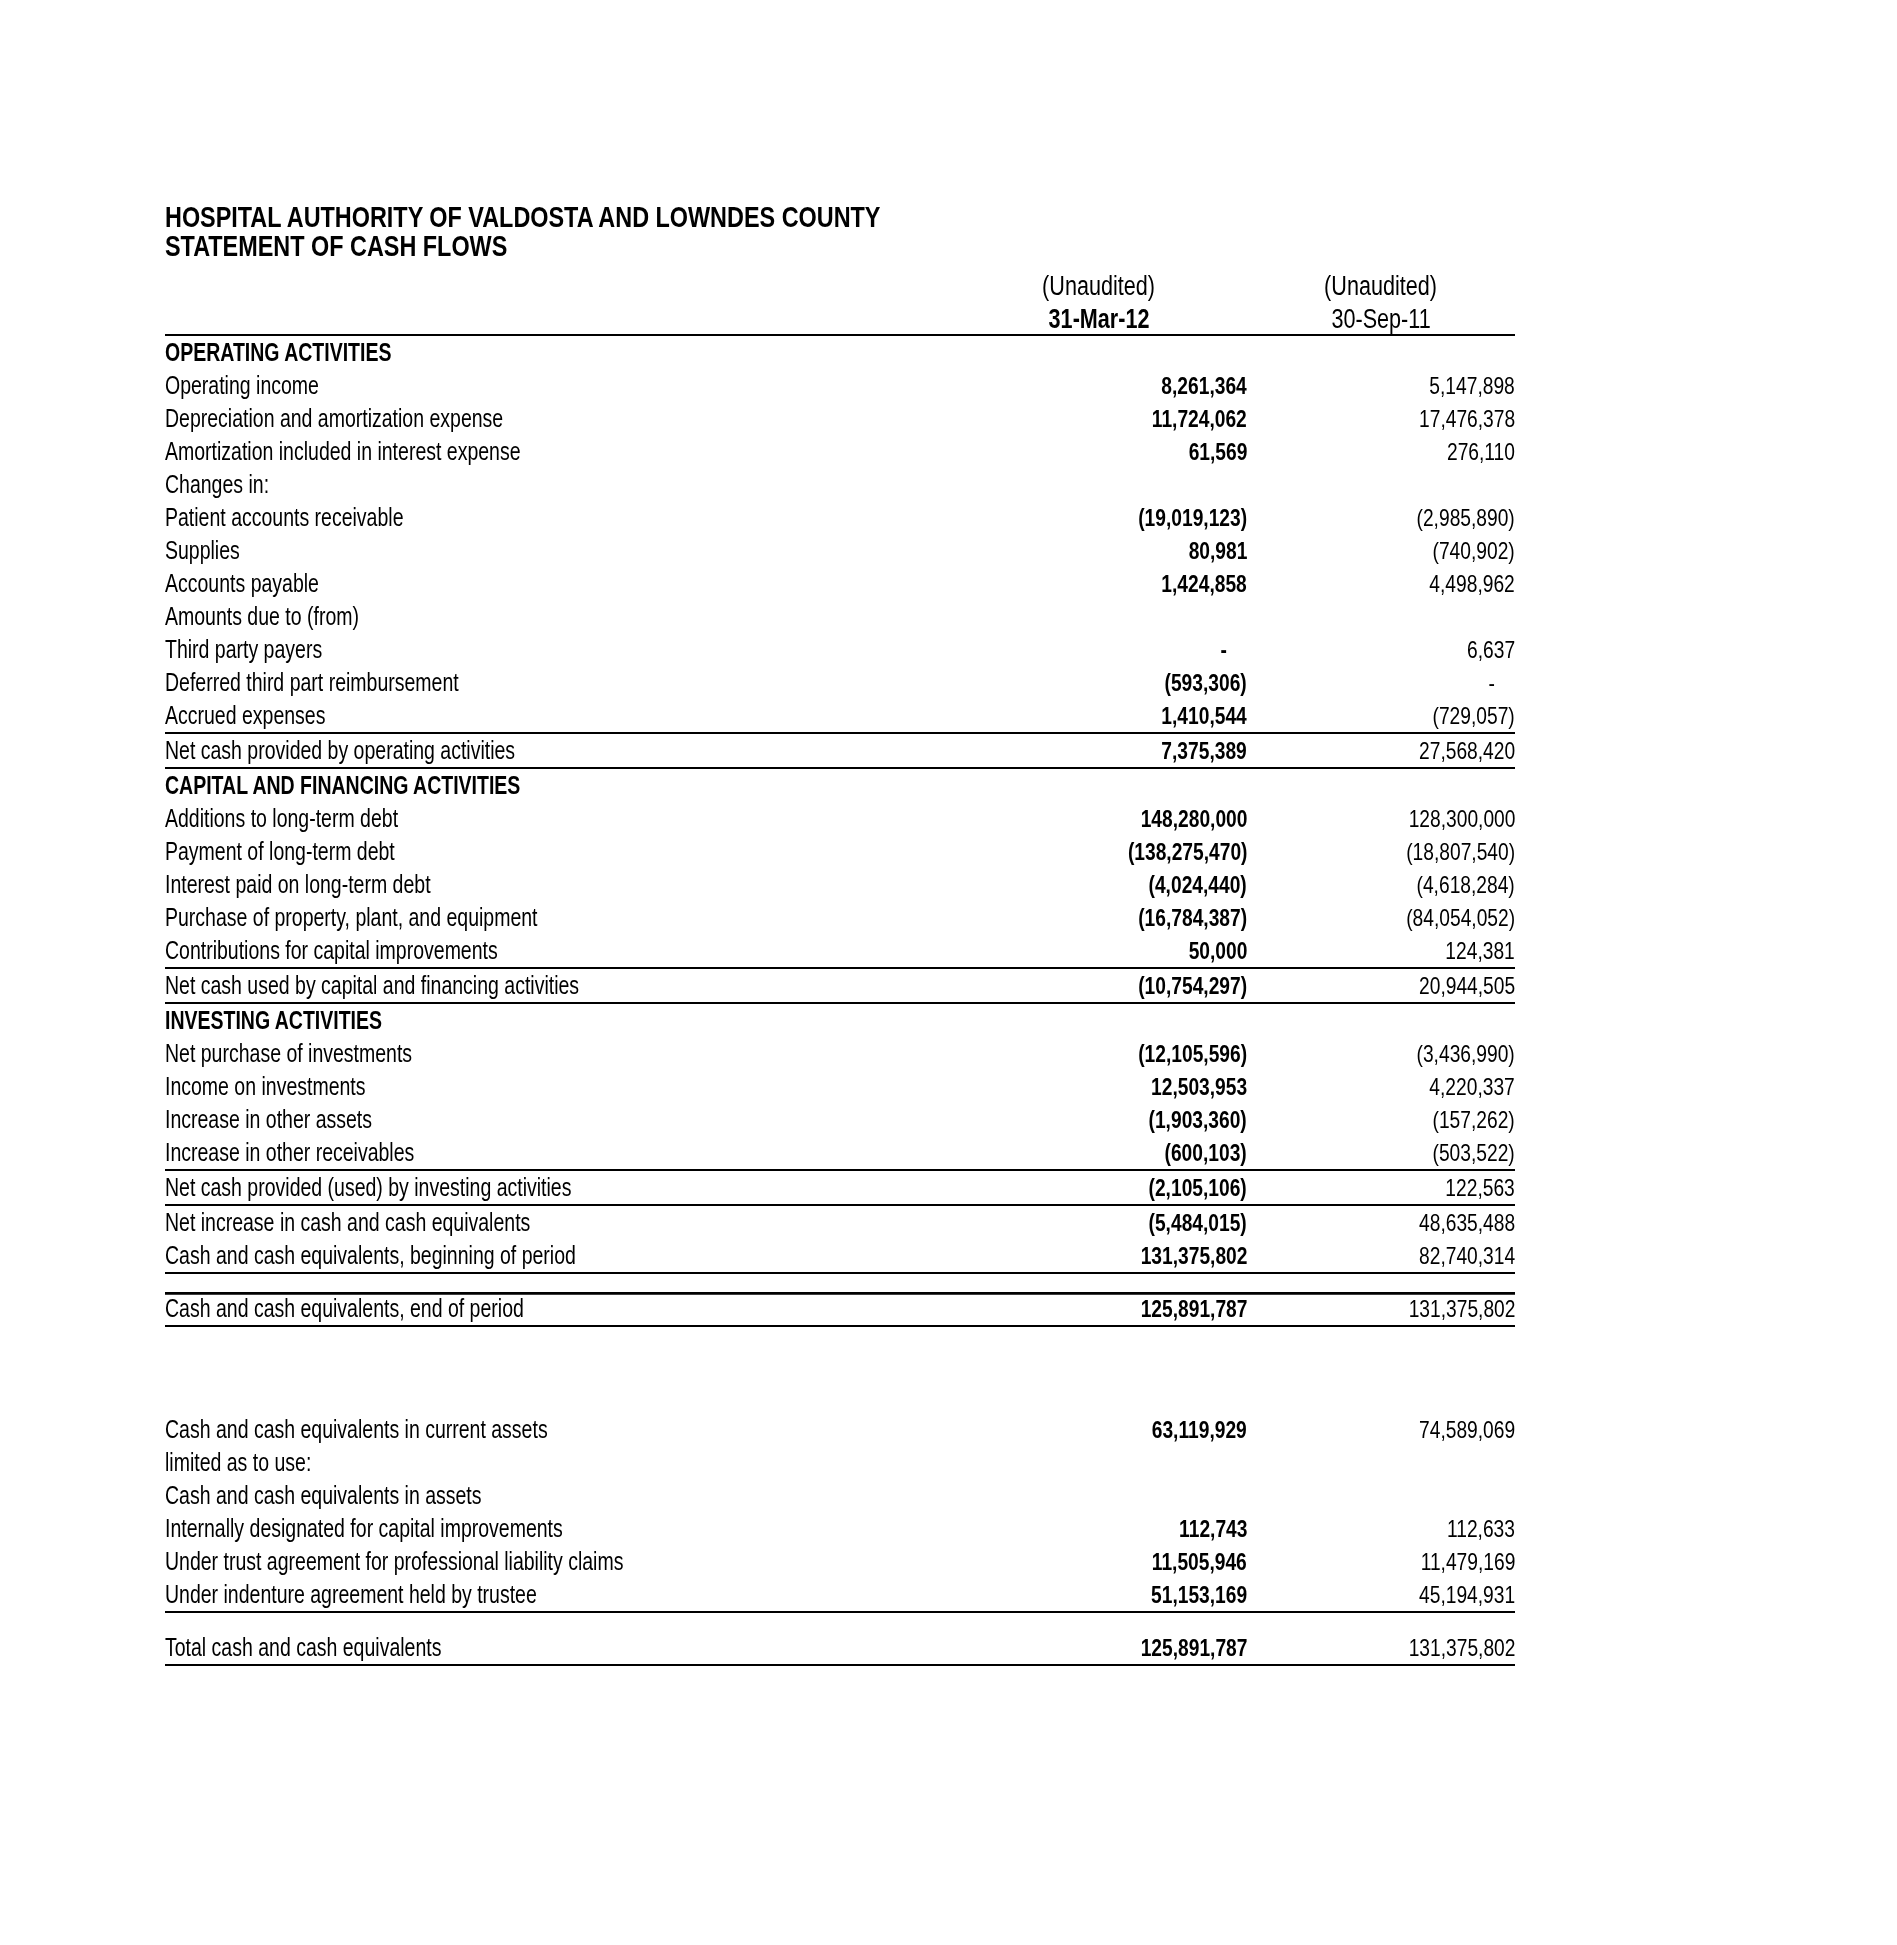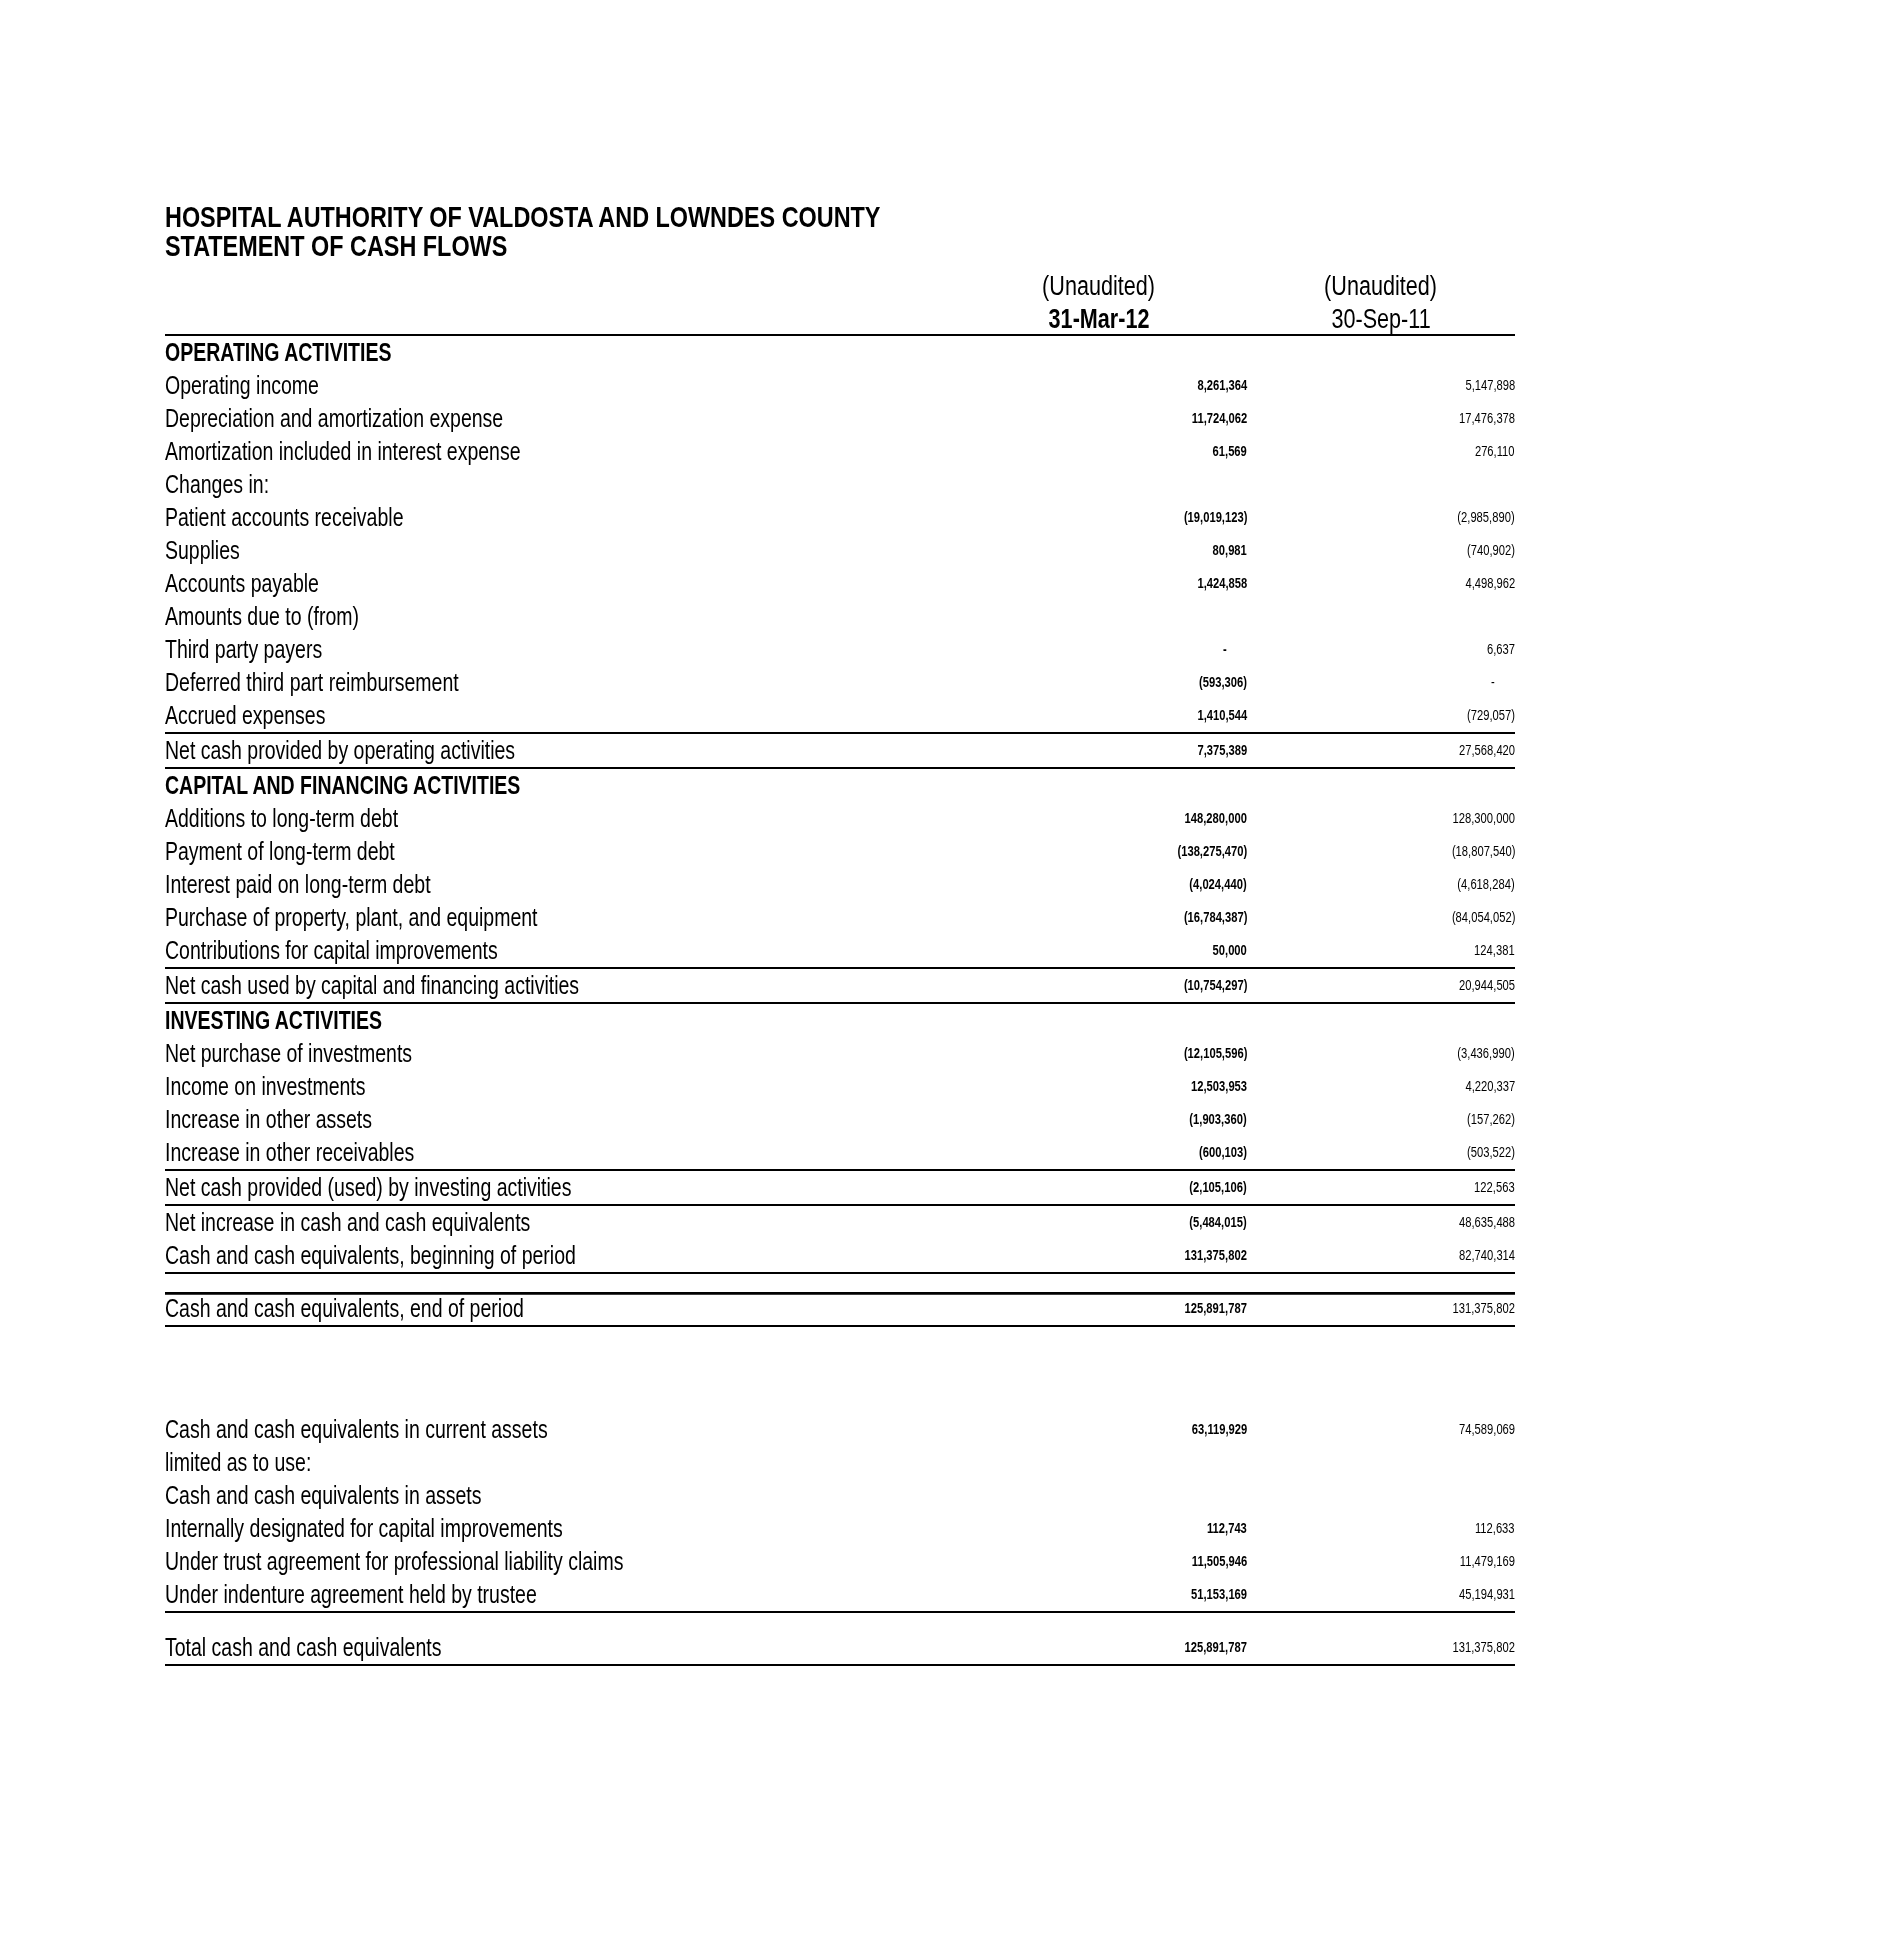--- a/index.html
+++ b/index.html
@@ -65,21 +65,21 @@
     line-height: 33px;
     white-space: nowrap;
   }
   .lbl.sec {
     font-weight: bold;
   }
   .ind1 { padding-left: 34px; }
   .ind2 { padding-left: 26px; }
 
   .num {
-    font-size: 14px;
+    font-size: 24px;
     line-height: 33px;
     text-align: right;
     white-space: nowrap;
     padding-right: 5.4px;
   }
   .num.b { font-weight: bold; }
   .num .inner {
     font-family: "Liberation Sans Narrow", "Liberation Sans", "DejaVu Sans", sans-serif;
     display: inline-block;
     transform: scaleX(0.80);

